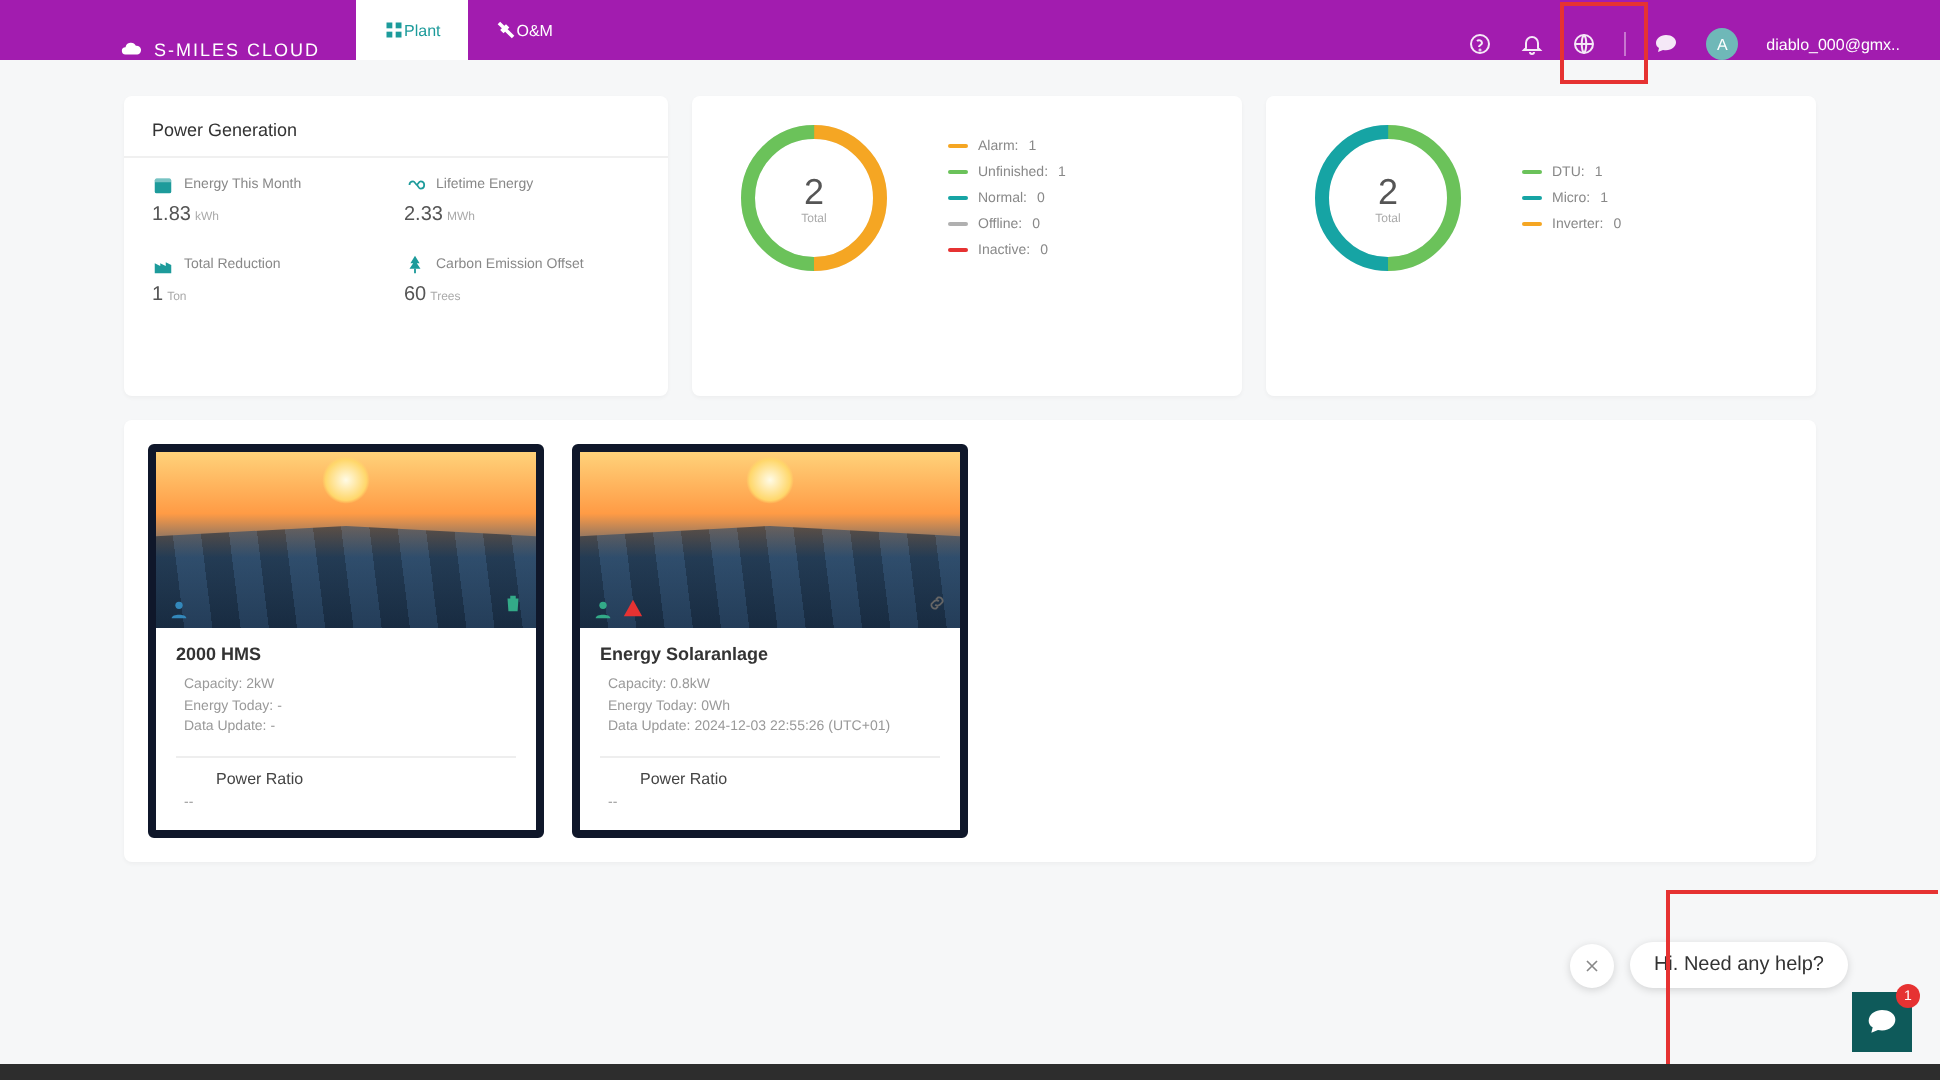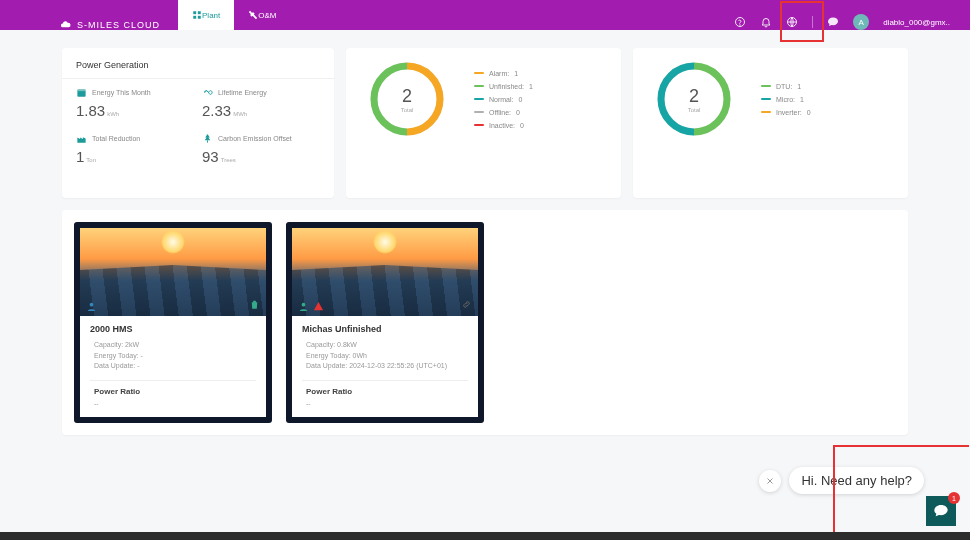--- a/index.html
+++ b/index.html
@@ -26,51 +26,51 @@
   .card { background: #fff; border-radius: 4px; box-shadow: 0 1px 2px rgba(0,0,0,.04); }
   .power-gen { width: 272px; min-height: 150px; }
   .plant-status { flex: 1; min-height: 150px; }
   .all-devices { flex: 1; min-height: 150px; }
   .card-title { font-size: 9px; font-weight: 500; padding: 12px 14px 8px; color: #333; border-bottom: 1px solid #f0f0f0; }
   
   .pg-grid { display: grid; grid-template-columns: 1fr 1fr; padding: 8px 14px 14px; gap: 14px 8px; }
   .pg-item { display: flex; flex-direction: column; gap: 4px; }
   .pg-item .row { display: flex; align-items: center; gap: 5px; }
   .pg-item .lbl { font-size: 7px; color: #888; }
-  .pg-item .val { font-size: 15px; color: #555; font-weight: 500; }
+  .pg-item .val { font-size: 10px; color: #555; font-weight: 500; }
   .pg-item .unit { font-size: 6px; color: #aaa; margin-left: 2px; }
   .mini-icon { width: 11px; height: 11px; }
   
   .status-body { display: flex; align-items: center; padding: 10px 20px 14px; gap: 26px; }
   .donut-wrap { position: relative; width: 82px; height: 82px; display: flex; align-items: center; justify-content: center; flex-direction: column; }
   .donut-wrap .num { font-size: 18px; color: #555; font-weight: 400; }
   .donut-wrap .sub { font-size: 6px; color: #aaa; }
   .legend { display: flex; flex-direction: column; gap: 6px; }
   .legend-item { display: flex; align-items: center; gap: 5px; font-size: 7px; color: #888; }
   .dash { width: 10px; height: 2px; border-radius: 1px; }
   
   
   .plants-panel { margin-top: 12px; padding: 12px; display: flex; gap: 14px; }
-  .plant-card { width: 198px; border: 6px solid #0f172a; border-radius: 3px; overflow: hidden; }
+  .plant-card { width: 198px; border: 4px solid #0f172a; border-radius: 3px; overflow: hidden; }
   .plant-img { width: 100%; height: 88px; position: relative; background: linear-gradient(180deg,#ffd27a 0%, #ff9b45 35%, #3a5878 60%, #1e3048 100%); }
   .panels-overlay { position: absolute; left: 0; right: 0; bottom: 0; height: 58%; background: repeating-linear-gradient(83deg, rgba(20,40,60,.7) 0 14px, rgba(40,70,100,.7) 14px 28px); clip-path: polygon(0 100%, 100% 100%, 100% 10%, 50% 0, 0 10%); opacity: .85; }
   .sun { position: absolute; width: 24px; height: 24px; background: radial-gradient(circle,#fffbe6,#ffd76b 60%, transparent 70%); border-radius: 50%; left: 50%; top: 2px; transform: translateX(-50%); }
   .plant-badges { position: absolute; bottom: 4px; left: 6px; display: flex; gap: 4px; }
   .plant-badge-right { position: absolute; bottom: 4px; right: 6px; }
   .plant-body { padding: 8px 10px 10px; }
   .plant-name { font-size: 9px; font-weight: 600; color: #333; margin-bottom: 6px; }
   .plant-info { font-size: 7px; color: #999; line-height: 1.5; margin-left: 4px; }
   .plant-sep { border-top: 1px solid #eee; margin: 8px 0 6px; }
-  .power-ratio { font-size: 8px; font-weight: 700; color: #444; margin-left: 4px; }
+  .power-ratio { font-size: 8px; font-weight: 400; color: #444; margin-left: 20px; }
   .pr-val { font-size: 7px; color: #999; margin-left: 4px; margin-top: 4px; }
   
   
   .chat-tooltip { position: absolute; bottom: 46px; right: 46px; display: flex; align-items: center; gap: 8px; }
   .chat-close { width: 22px; height: 22px; border-radius: 50%; background: #fff; box-shadow: 0 1px 4px rgba(0,0,0,.15); display: flex; align-items: center; justify-content: center; cursor: pointer; }
-  .chat-bubble { background: #fff; padding: 6px 12px; border-radius: 14px; box-shadow: 0 1px 4px rgba(0,0,0,.15); font-size: 13px; color: #333; }
+  .chat-bubble { background: #fff; padding: 6px 12px; border-radius: 14px; box-shadow: 0 1px 4px rgba(0,0,0,.15); font-size: 10px; color: #333; }
   .chat-btn { position: absolute; bottom: 14px; right: 14px; width: 30px; height: 30px; background: #0e5a5a; display: flex; align-items: center; justify-content: center; cursor: pointer; }
   .chat-badge { position: absolute; top: -4px; right: -4px; width: 12px; height: 12px; background: #e63232; border-radius: 50%; color: #fff; font-size: 7px; display: flex; align-items: center; justify-content: center; }
   .footer { position: absolute; bottom: 0; left: 0; right: 0; height: 8px; background: #2d2d2d; }
 </style>
 </head>
 <body>
 
 <div class="header">
   <div class="brand">
     <svg class="mini-icon" viewBox="0 0 24 24" fill="#fff">
@@ -165,21 +165,21 @@
           <div><span class="val">1</span><span class="unit">Ton</span></div>
         </div>
         <div class="pg-item">
           <div class="row">
               <svg class="mini-icon" viewBox="0 0 24 24" fill="#1d9b9b">
                 <path d="M12 2l5 8h-3l4 6H6l4-6H7z"></path>
                 <rect x="11" y="16" width="2" height="5"></rect>
               </svg>
               <span class="lbl">Carbon Emission Offset</span>
             </div>
-          <div><span class="val">93</span><span class="unit">Trees</span></div>
+          <div><span class="val">60</span><span class="unit">Trees</span></div>
         </div>
       </div>
     </div>
 
     <div class="card plant-status">
       <div class="status-body">
         <div class="donut-wrap">
           <svg width="82" height="82" viewBox="0 0 82 82" style="position:absolute;top:0;left:0">
             <circle cx="41" cy="41" r="33" fill="none" stroke="#eee" stroke-width="7"></circle>
             <circle cx="41" cy="41" r="33" fill="none" stroke="#f5a623" stroke-width="7" stroke-dasharray="103.6 207.2" transform="rotate(-90 41 41)"></circle>
@@ -287,21 +287,21 @@
             </svg>
           <svg width="11" height="11" fill="#e63232" viewBox="0 0 24 24">
               <path d="M12 2l10 18H2z"></path>
             </svg>
         </div>
         <div class="plant-badge-right"><svg width="11" height="11" fill="#666" viewBox="0 0 24 24">
               <path d="M10 14a4 4 0 005 0l3-3a4 4 0 00-5-5l-2 2M14 10a4 4 0 00-5 0l-3 3a4 4 0 005 5l2-2" stroke="#666" fill="none" stroke-width="2"></path>
             </svg></div>
       </div>
       <div class="plant-body">
-        <div class="plant-name">Michas Unfinished</div>
+        <div class="plant-name">Energy Solaranlage</div>
         <div class="plant-info">Capacity: 0.8kW</div>
         <div class="plant-info">Energy Today: 0Wh</div>
         <div class="plant-info">Data Update: 2024-12-03 22:55:26 (UTC+01)</div>
         <div class="plant-sep"></div>
         <div class="power-ratio">Power Ratio</div>
         <div class="pr-val">--</div>
       </div>
     </div>
   </div>
 </div>

